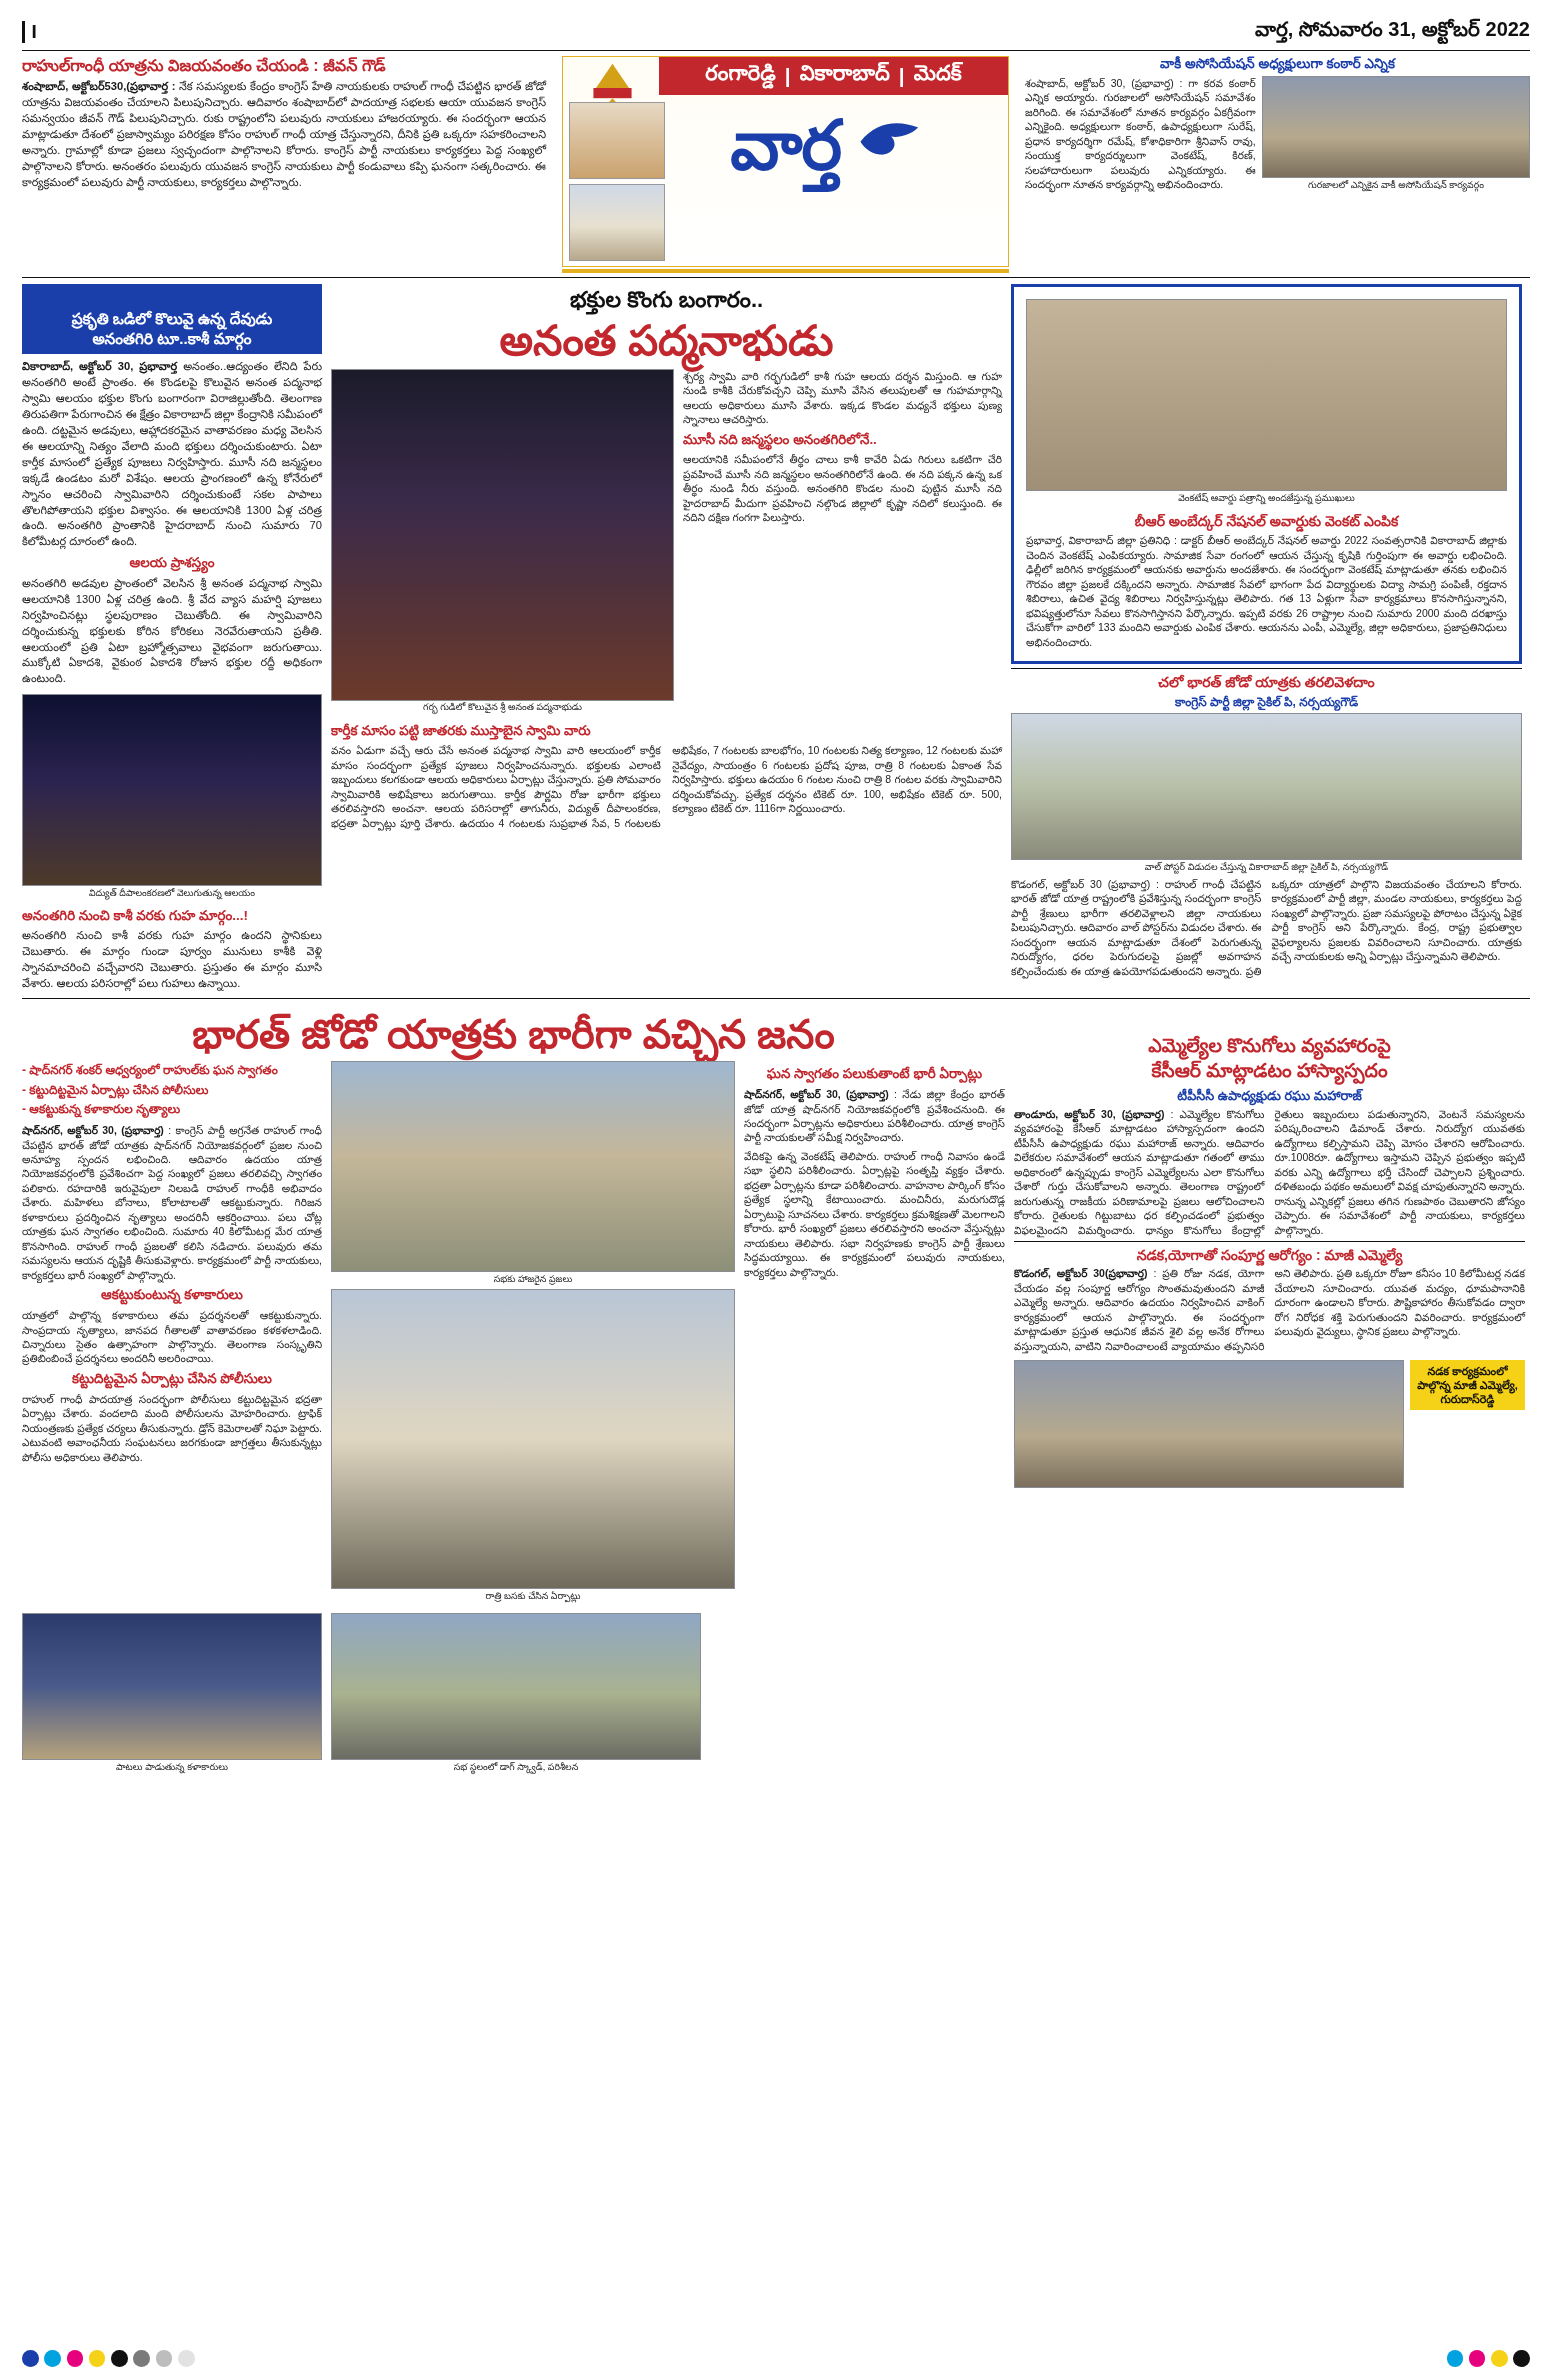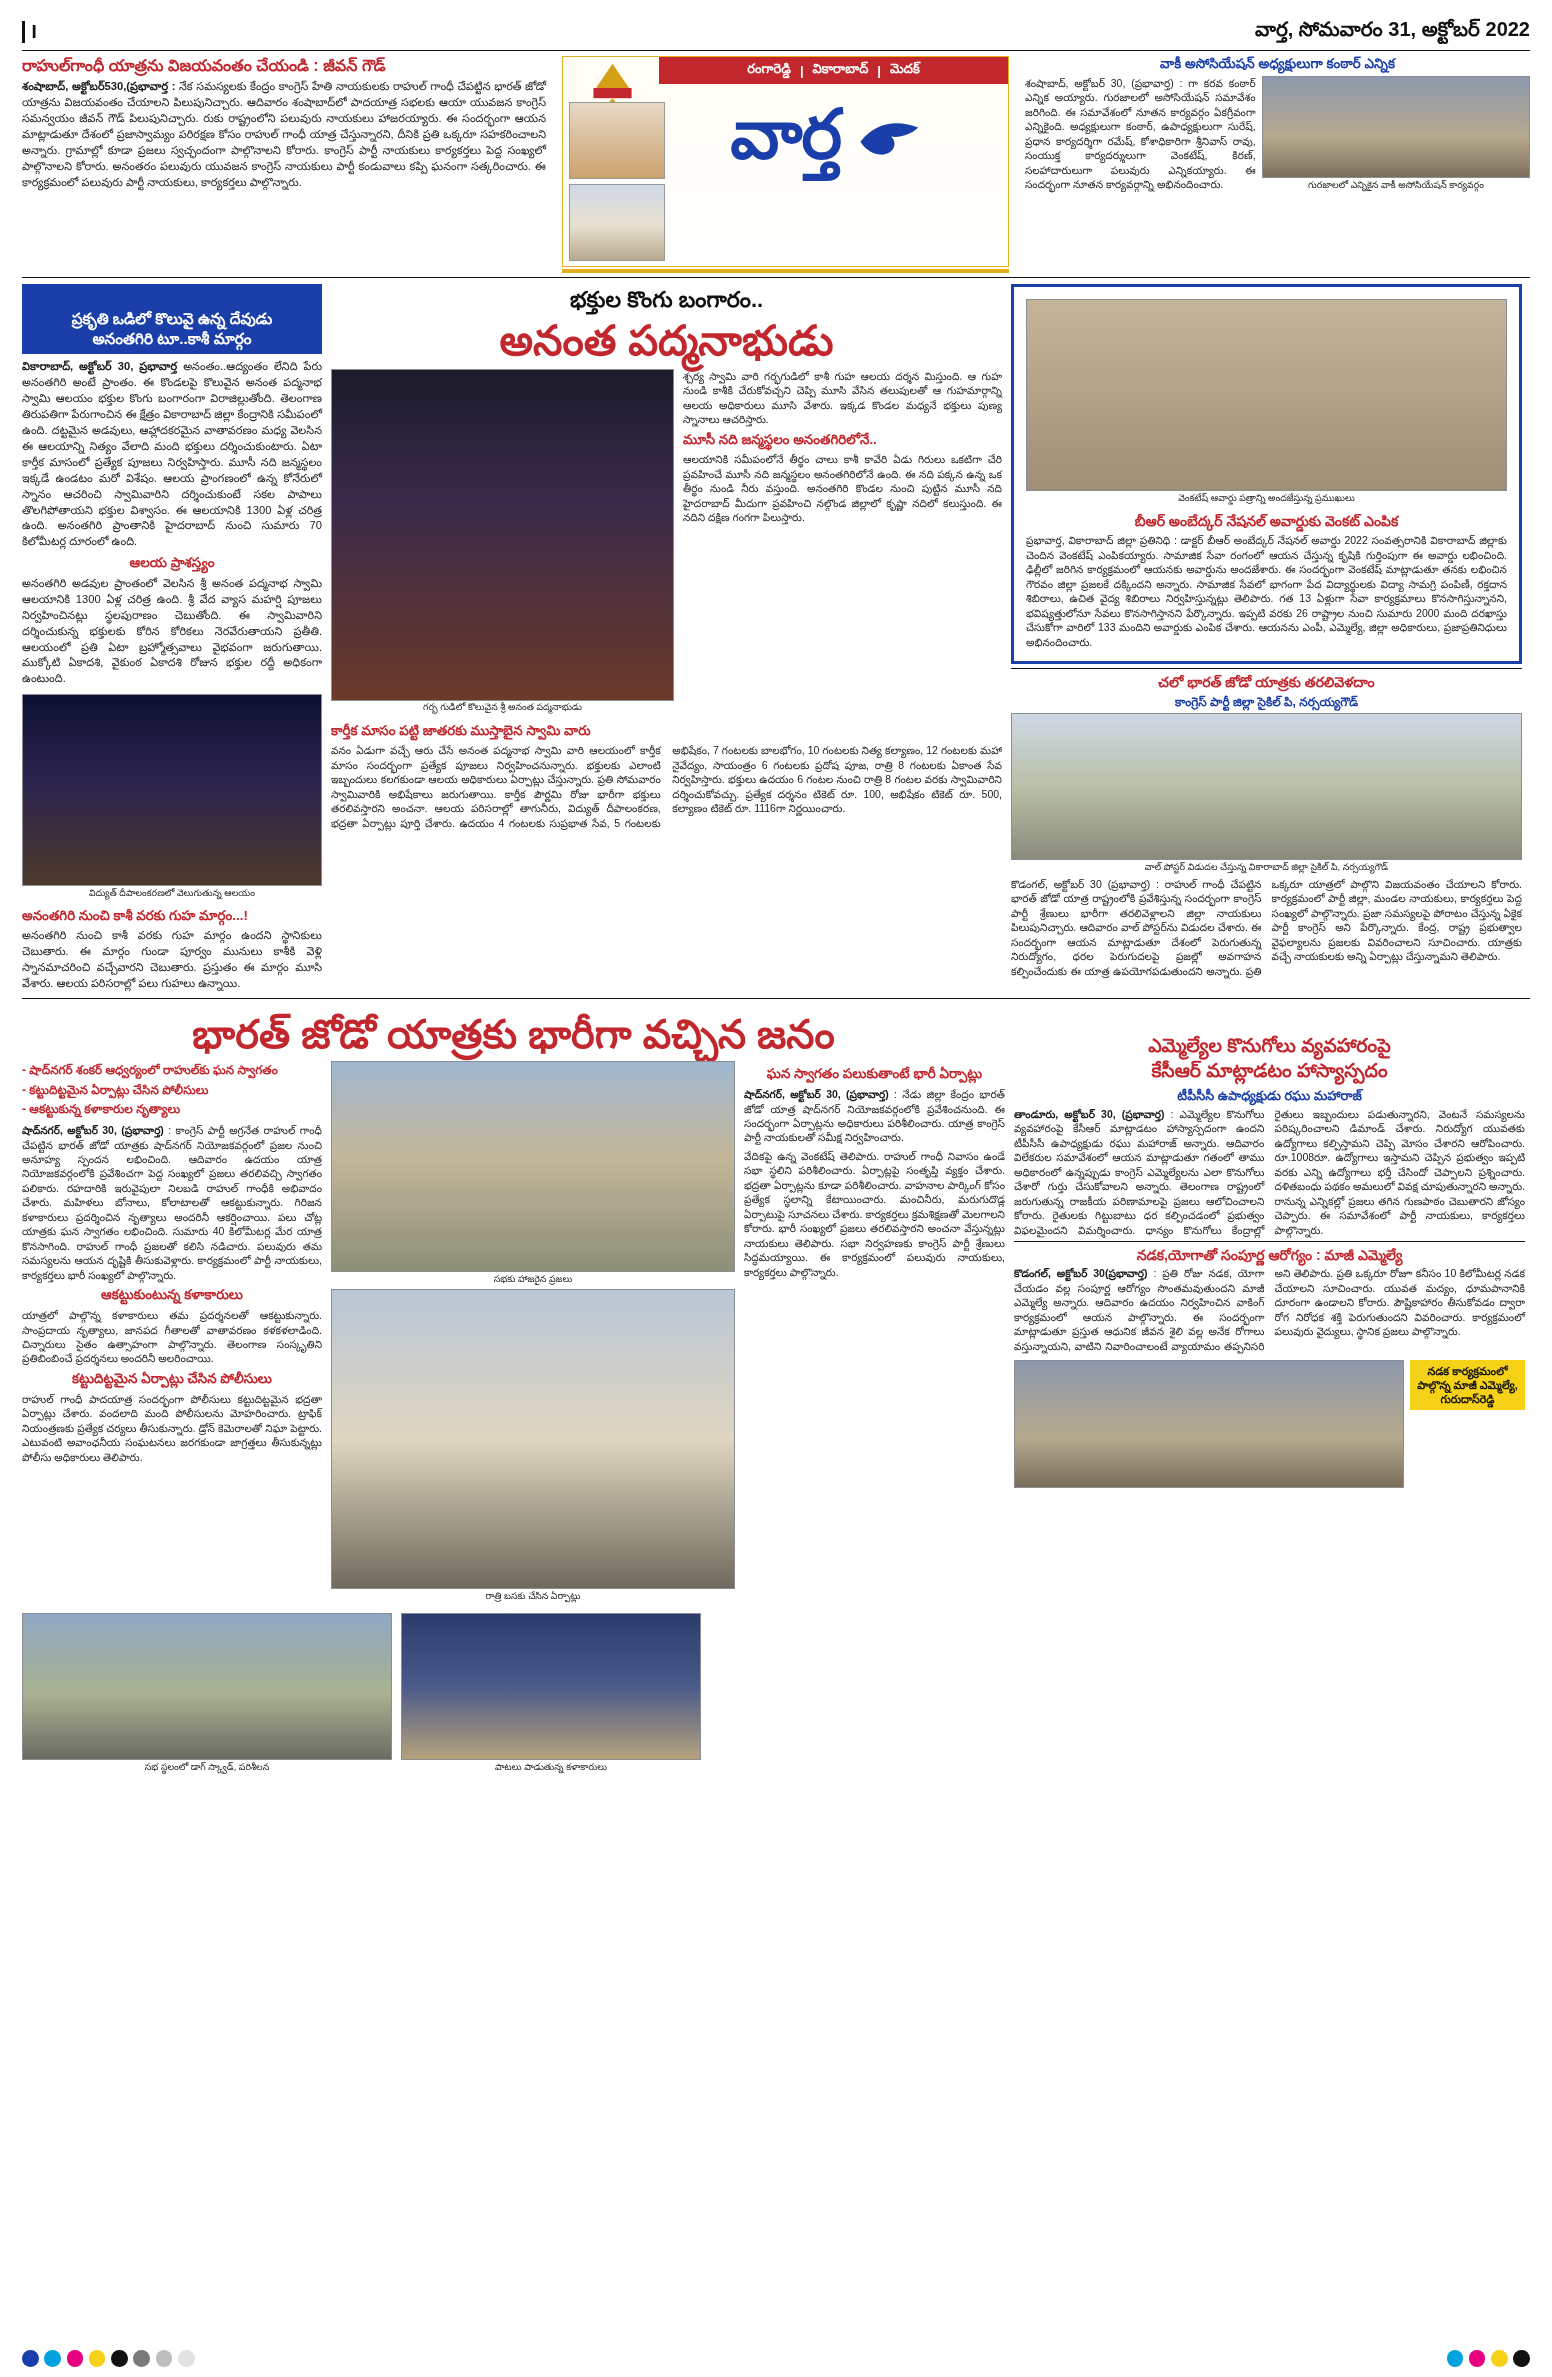--- a/index.html
+++ b/index.html
@@ -47,21 +47,21 @@
   .body-text.small { font-size:10.5px; line-height:1.38; }
   .dateline { font-weight:bold; }
 
   
   .mh-logo {
     border:1.3px solid #e3b01f;
     background: linear-gradient(#fffdf4,#fff);
     height:211px; position:relative; overflow:hidden;
   }
   .mh-banner {
-    background:#c1272d; color:#fff; font-weight:bold; font-size:13px;
+    background:#c1272d; color:#fff; font-weight:bold; font-size:21px;
     display:flex; align-items:center; justify-content:center; gap:9px;
     padding:4.5px 0; margin-left:96px;
   }
   .mh-banner span { white-space:nowrap; }
   .mh-title {
     color:#1b3faa; font-weight:bold; font-size:69px; line-height:1;
     text-align:center; margin-top:16.6px; letter-spacing:-1.3px;
   }
   .gopuram {
     position:absolute; left:5.1px; top:3.8px; width:89px; height:96px;
@@ -311,27 +311,27 @@
           <div class="subhead">ఘన స్వాగతం పలుకుతాంటే భారీ ఏర్పాట్లు</div>
           <div class="body-text small">
             <span class="dateline">షాద్‌నగర్‌, అక్టోబర్‌ 30, (ప్రభావార్త)</span>
             <span>: నేడు జిల్లా కేంద్రం భారత్‌ జోడో యాత్ర షాద్‌నగర్‌ నియోజకవర్గంలోకి ప్రవేశించనుంది. ఈ సందర్భంగా ఏర్పాట్లను అధికారులు పరిశీలించారు. యాత్ర కాంగ్రెస్‌ పార్టీ నాయకులతో సమీక్ష నిర్వహించారు.</span>
           </div>
           <div class="body-text small" style="margin-top:3.8px;">వేదికపై ఉన్న వెంకటేష్‌ తెలిపారు. రాహుల్‌ గాంధీ నివాసం ఉండే సభా స్థలిని పరిశీలించారు. ఏర్పాట్లపై సంతృప్తి వ్యక్తం చేశారు. భద్రతా ఏర్పాట్లను కూడా పరిశీలించారు. వాహనాల పార్కింగ్‌ కోసం ప్రత్యేక స్థలాన్ని కేటాయించారు. మంచినీరు, మరుగుదొడ్ల ఏర్పాటుపై సూచనలు చేశారు. కార్యకర్తలు క్రమశిక్షణతో మెలగాలని కోరారు. భారీ సంఖ్యలో ప్రజలు తరలివస్తారని అంచనా వేస్తున్నట్లు నాయకులు తెలిపారు. సభా నిర్వహణకు కాంగ్రెస్‌ పార్టీ శ్రేణులు సిద్ధమయ్యాయి. ఈ కార్యక్రమంలో పలువురు నాయకులు, కార్యకర్తలు పాల్గొన్నారు.</div>
         </div>
       </div>
 
       <div style="display:flex; gap:9px; margin-top:6.4px;">
+        <div style="width:300px;">
+          <div class="photo ph-stage" style="height:147px;"></div>
+          <div class="caption">పాటలు పాడుతున్న కళాకారులు</div>
+        </div>
         <div style="width:370px;">
           <div class="photo ph-road" style="height:147px;"></div>
           <div class="caption">సభ స్థలంలో డాగ్‌ స్క్వాడ్‌, పరిశీలన</div>
-        </div>
-        <div style="width:300px;">
-          <div class="photo ph-stage" style="height:147px;"></div>
-          <div class="caption">పాటలు పాడుతున్న కళాకారులు</div>
         </div>
         <div style="flex:1;"></div>
       </div>
     </div>
 
     <div style="width:511px;">
       <div class="mini-head" style="white-space:pre-line; font-size:19px;">
         <span>ఎమ్మెల్యేల కొనుగోలు వ్యవహారంపై
 కేసీఆర్‌ మాట్లాడటం హాస్యాస్పదం</span>
       </div>

